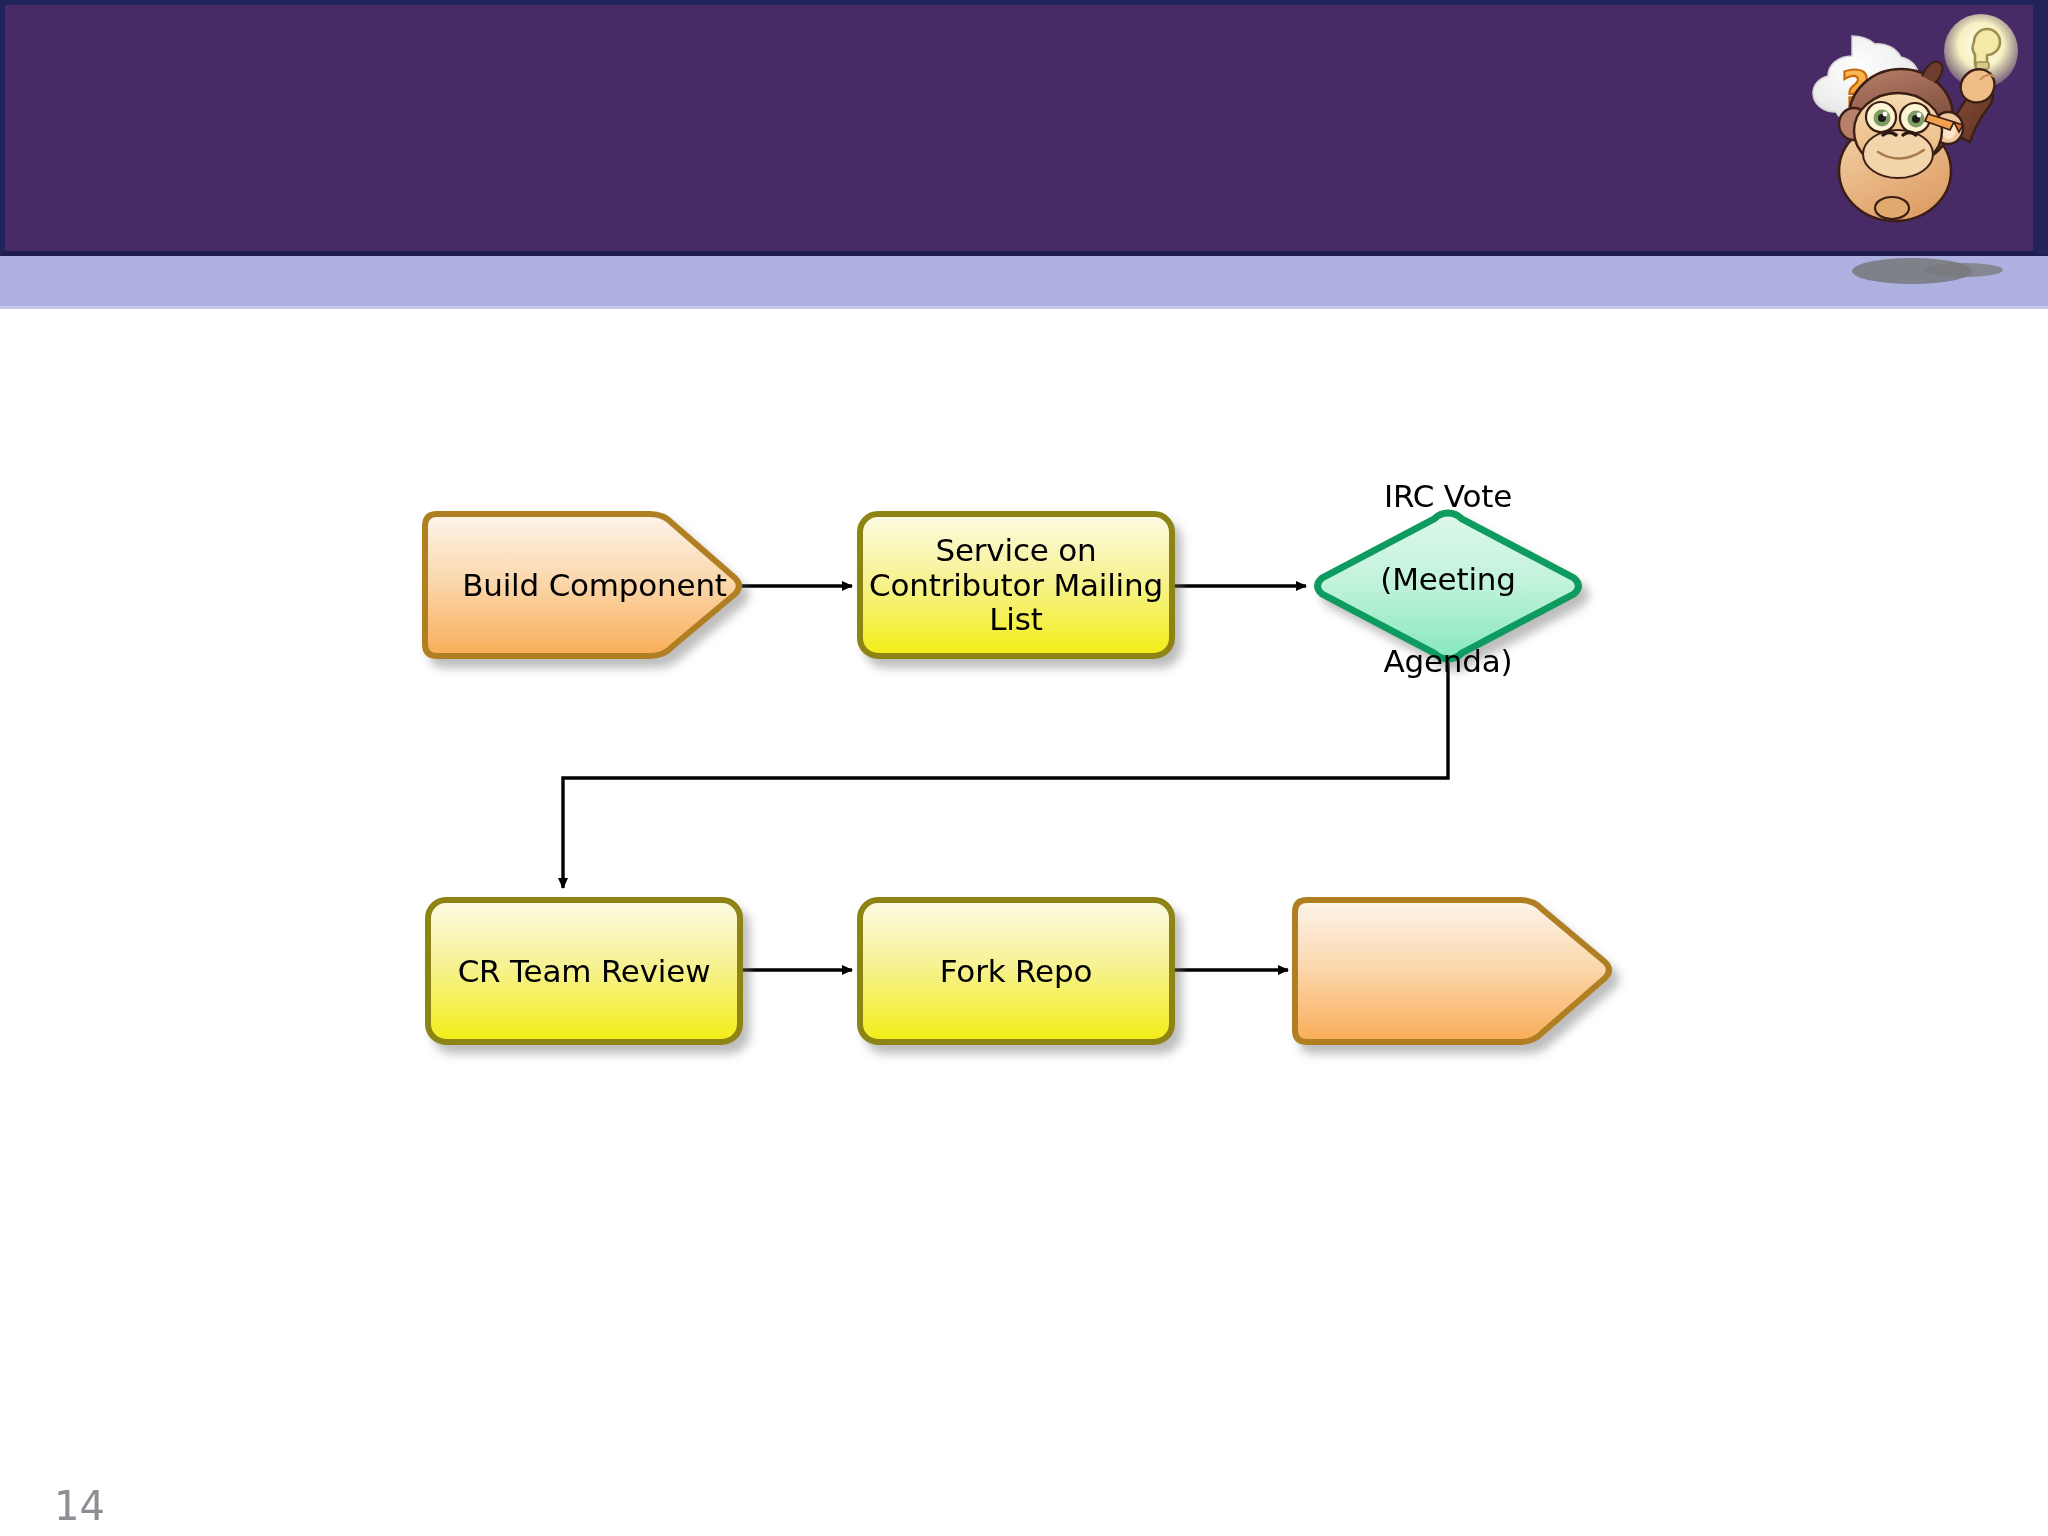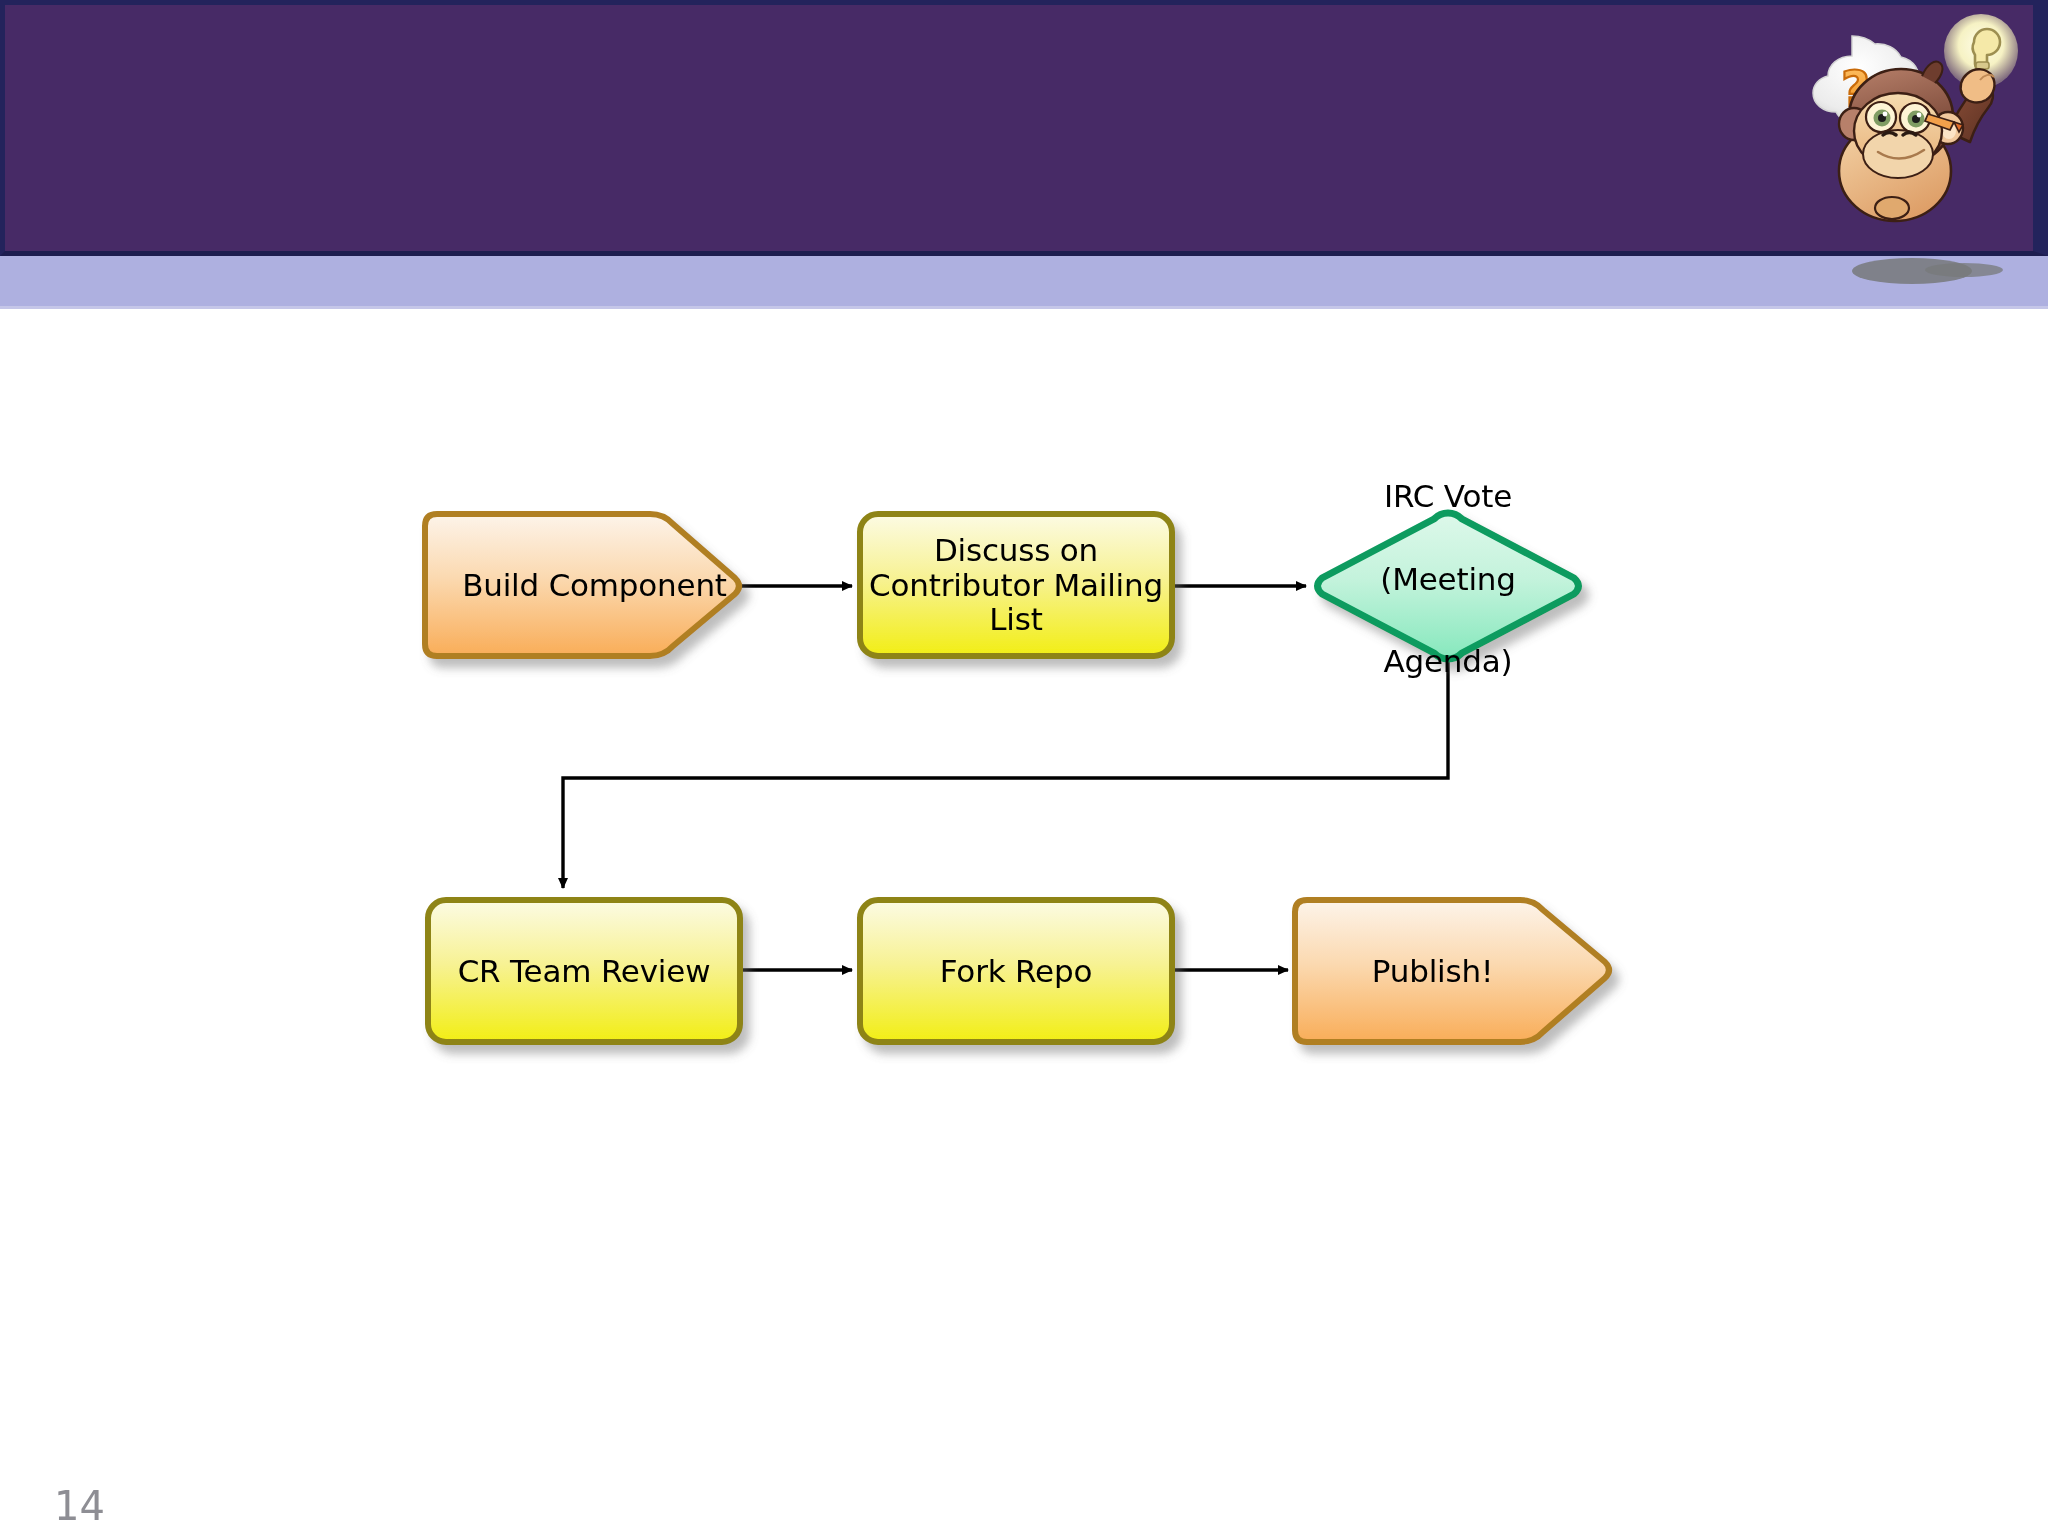--- a/index.html
+++ b/index.html
@@ -289,39 +289,36 @@
       <path d="M1307 900 L1520 900 Q1534 900 1543 910 L1605 962 Q1613 970 1605 978 L1543 1032
                Q1534 1042 1520 1042 L1307 1042 Q1295 1042 1295 1030 L1295 912 Q1295 900 1307 900 Z" fill="url(#termG)" stroke="#b07f24" stroke-width="6" stroke-linejoin="round" filter="url(#shadowF)"></path>
     </svg>
   </div>
 
   <div class="node-label" style="left:425px; top:514px; width:275px; height:142px;margin-left:32px;">
     <span>Build Component</span>
   </div>
 
   <div class="node-label" style="left:860px; top:514px; width:312px; height:142px; flex-direction:column;">
-    <span>Discuss on</span>
+    <span>Service on</span>
     <span>Contributor Mailing</span>
     <span>List</span>
   </div>
 
   <div class="node-label" style="left:1312px; top:508px; width:272px; height:142px; flex-direction:column;gap:48px;">
     <span>IRC Vote</span>
     <span>(Meeting</span>
     <span>Agenda)</span>
   </div>
 
   <div class="node-label" style="left:428px; top:900px; width:312px; height:142px;">
     <span>CR Team Review</span>
   </div>
 
   <div class="node-label" style="left:860px; top:900px; width:312px; height:142px;">
     <span>Fork Repo</span>
   </div>
 
-  <div class="node-label" style="left:1295px; top:900px; width:275px; height:142px;">
-    <span>Publish!</span>
-  </div>
 
 
   <div class="page-number">14</div>
 
 </div>
 
 </body></html>

